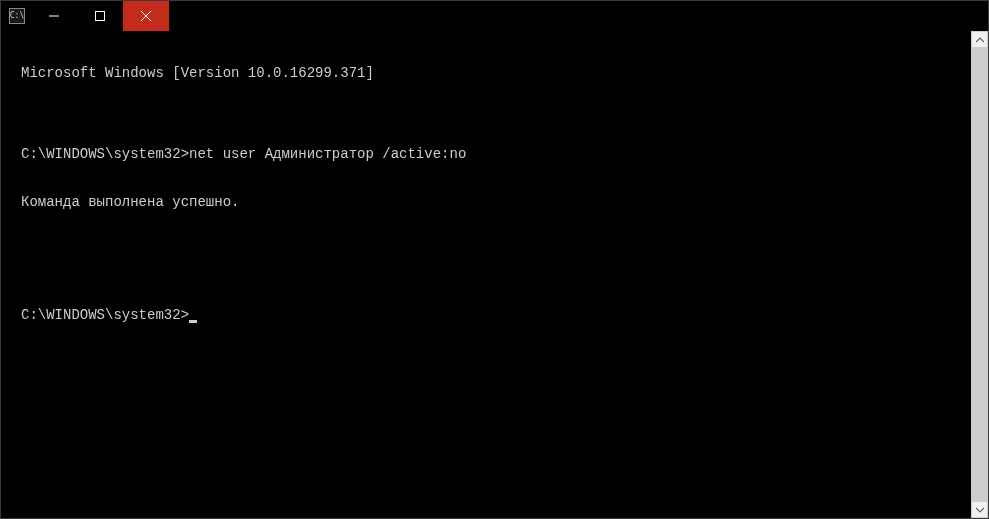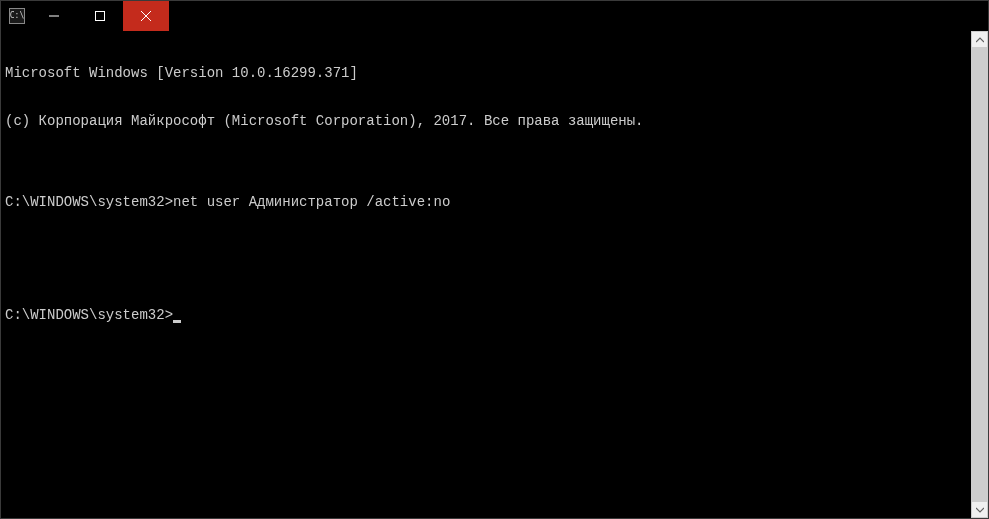--- a/index.html
+++ b/index.html
@@ -76,21 +76,21 @@
       background: #000000;
       position: relative;
     }
     .terminal {
       flex: 1;
       background: #000000;
       color: #cccccc;
       font-family: Consolas, 'Courier New', monospace;
       font-size: 14px;
       line-height: 1.15;
-      padding: 2px 4px;
+      padding: 2px 20px;
       white-space: pre;
       overflow: hidden;
     }
     .terminal-line {
       display: block;
     }
     .prompt-line {
       display: flex;
     }
     .cursor {
@@ -158,23 +158,23 @@
         <svg viewBox="0 0 10 10">
             <line x1="0" y1="0" x2="10" y2="10" stroke="#ffffff" stroke-width="1"></line>
             <line x1="10" y1="0" x2="0" y2="10" stroke="#ffffff" stroke-width="1"></line>
           </svg>
       </div>
     </div>
   </div>
   <div class="content-area">
     <div class="terminal">
       <span class="terminal-line">Microsoft Windows [Version 10.0.16299.371]</span>
-      <span class="terminal-line">(c) Корпорация Майкрософт (Microsoft Corporation), 2017. Все права защищены.</span>
       <span class="terminal-line"></span>
       <span class="terminal-line"><span>C:\WINDOWS\system32&gt;</span><span>net user Администратор /active:no</span></span>
+      <span class="terminal-line">Команда выполнена успешно.</span>
       <span class="terminal-line"></span>
       <span class="terminal-line"></span>
       <span class="prompt-line"><span>C:\WINDOWS\system32&gt;</span><span class="cursor"></span></span>
     </div>
     <div class="scrollbar">
       <div class="scrollbar-btn">
         <svg viewBox="0 0 8 8">
             <path d="M0 6 L4 2 L8 6" stroke="#606060" stroke-width="1.2" fill="none"></path>
           </svg>
       </div>

